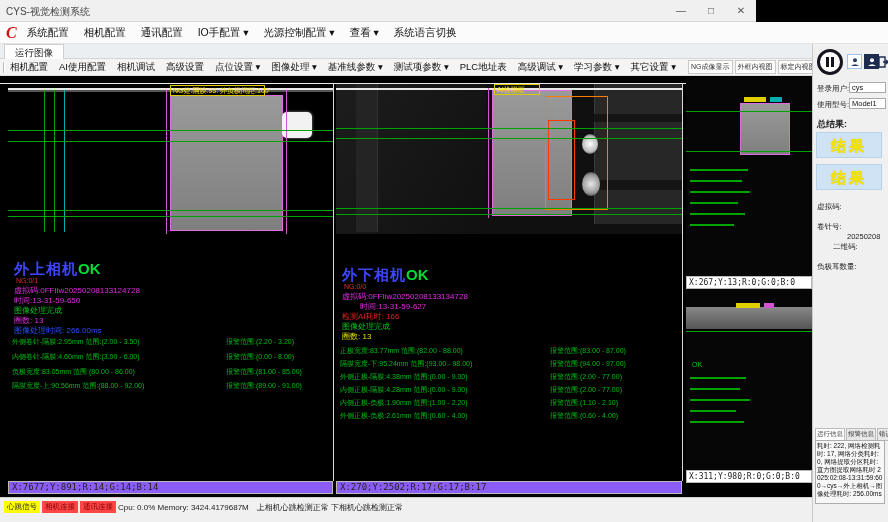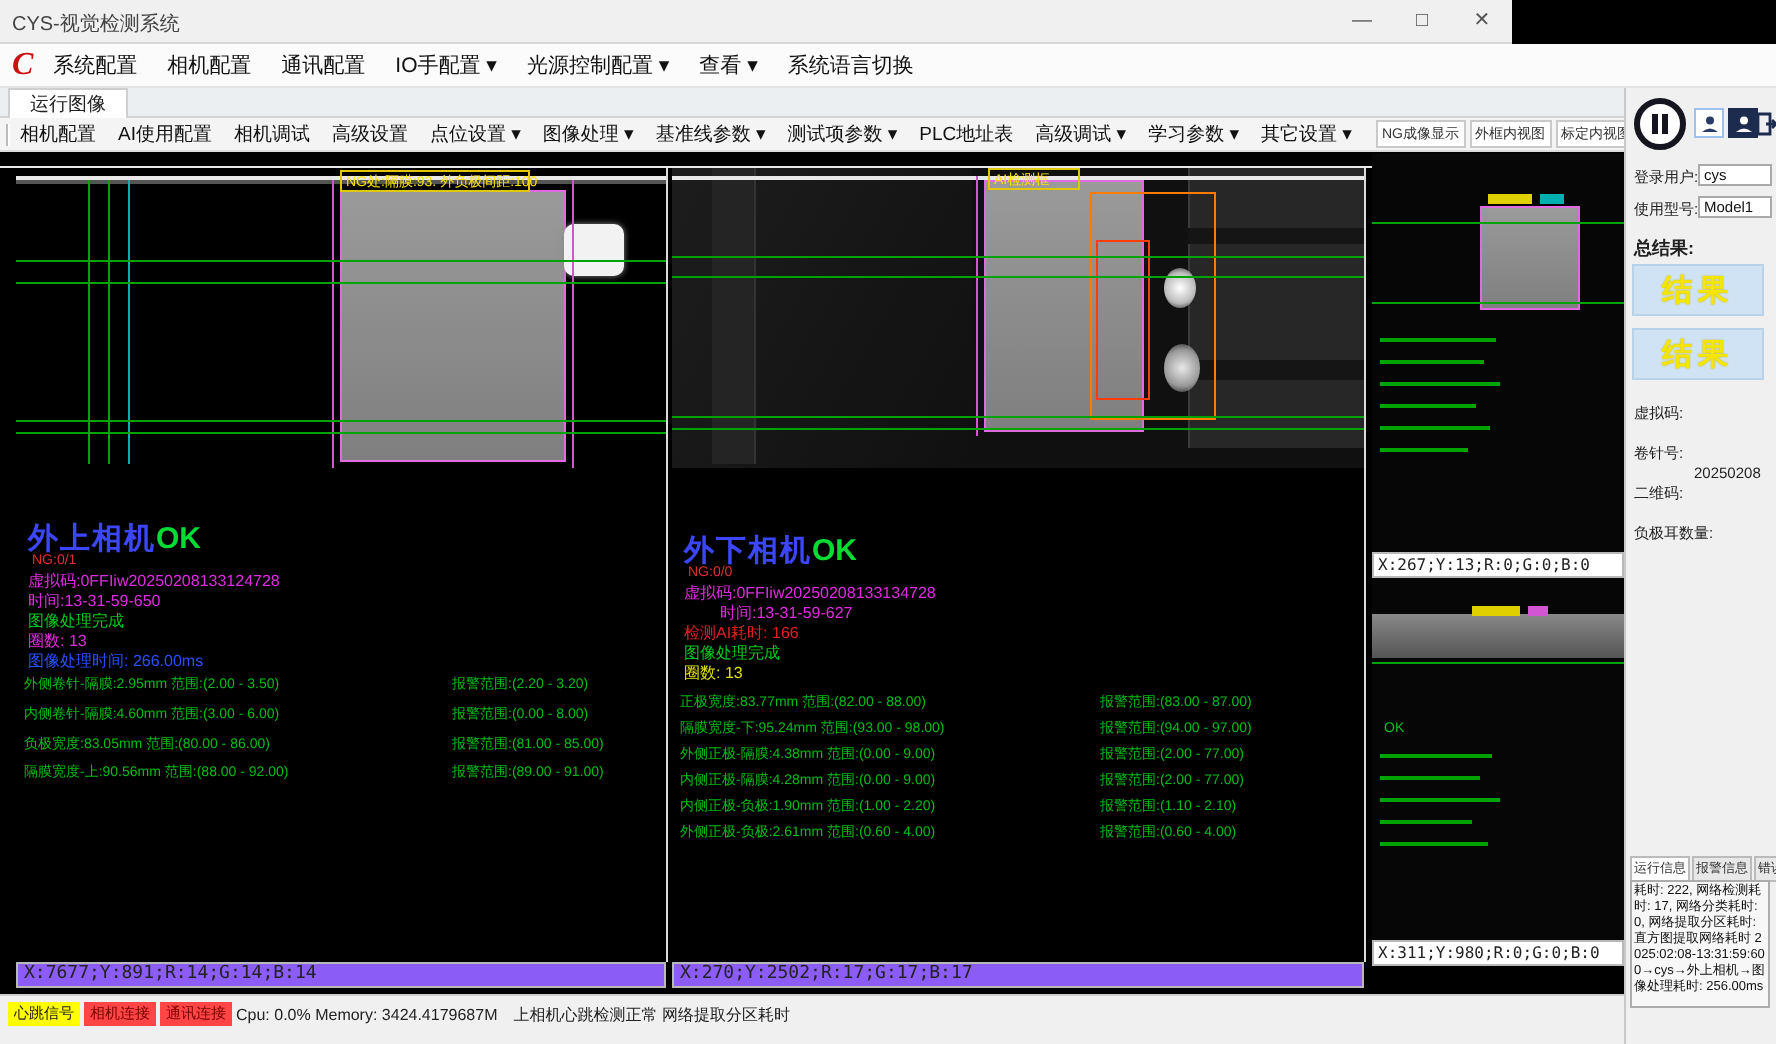--- a/index.html
+++ b/index.html
@@ -302,32 +302,32 @@
   <div class="abs sb-input" style="left:36px; top:38px; width:37px;">cys</div>
   <div class="abs sb-label" style="left:4px; top:56px;">使用型号:</div>
   <div class="abs sb-input" style="left:36px; top:54px; width:37px;">Model1</div>
   <div class="abs sb-label" style="left:4px; top:74px; font-weight:bold; font-size:9px;">总结果:</div>
   <div class="abs result-box" style="top:88px;">结果</div>
   <div class="abs result-box" style="top:120px;">结果</div>
 
   <div class="abs sb-label" style="left:4px; top:158px;">虚拟码:</div>
   <div class="abs sb-label" style="left:34px; top:158px;margin-top:30px;">20250208</div>
   <div class="abs sb-label" style="left:4px; top:178px;">卷针号:</div>
-  <div class="abs sb-label" style="left:4px; top:198px;">二维码:</div>
+  <div class="abs sb-label" style="left:20px; top:198px;">二维码:</div>
   <div class="abs sb-label" style="left:4px; top:218px;">负极耳数量:</div>
 
   <div class="abs" style="left:2px; top:384px; display:flex;">
     <span class="sb-tab" style="background:#fff;">运行信息</span>
     <span class="sb-tab">报警信息</span>
     <span class="sb-tab">错误信息</span>
   </div>
   <div class="abs log-box" style="top:396px;">耗时: 222, 网络检测耗时: 17, 网络分类耗时: 0, 网络提取分区耗时: 直方图提取网络耗时 2025:02:08-13:31:59:600→cys→外上相机→图像处理耗时: 256.00ms</div>
 </div>
 
 <div class="abs statusbar">
   <div style="display:flex; align-items:center; padding:3px 0 0 4px;">
     <span class="badge badge-y">心跳信号</span>
     <span class="badge badge-r">相机连接</span>
     <span class="badge badge-r">通讯连接</span>
     <span class="status-text">Cpu: 0.0% Memory: 3424.4179687M</span>
-    <span class="status-text">上相机心跳检测正常  网络提取分区耗时</span>
+    <span class="status-text">上相机心跳检测正常  下相机心跳检测正常</span>
   </div>
 </div>
 
 </body></html>

